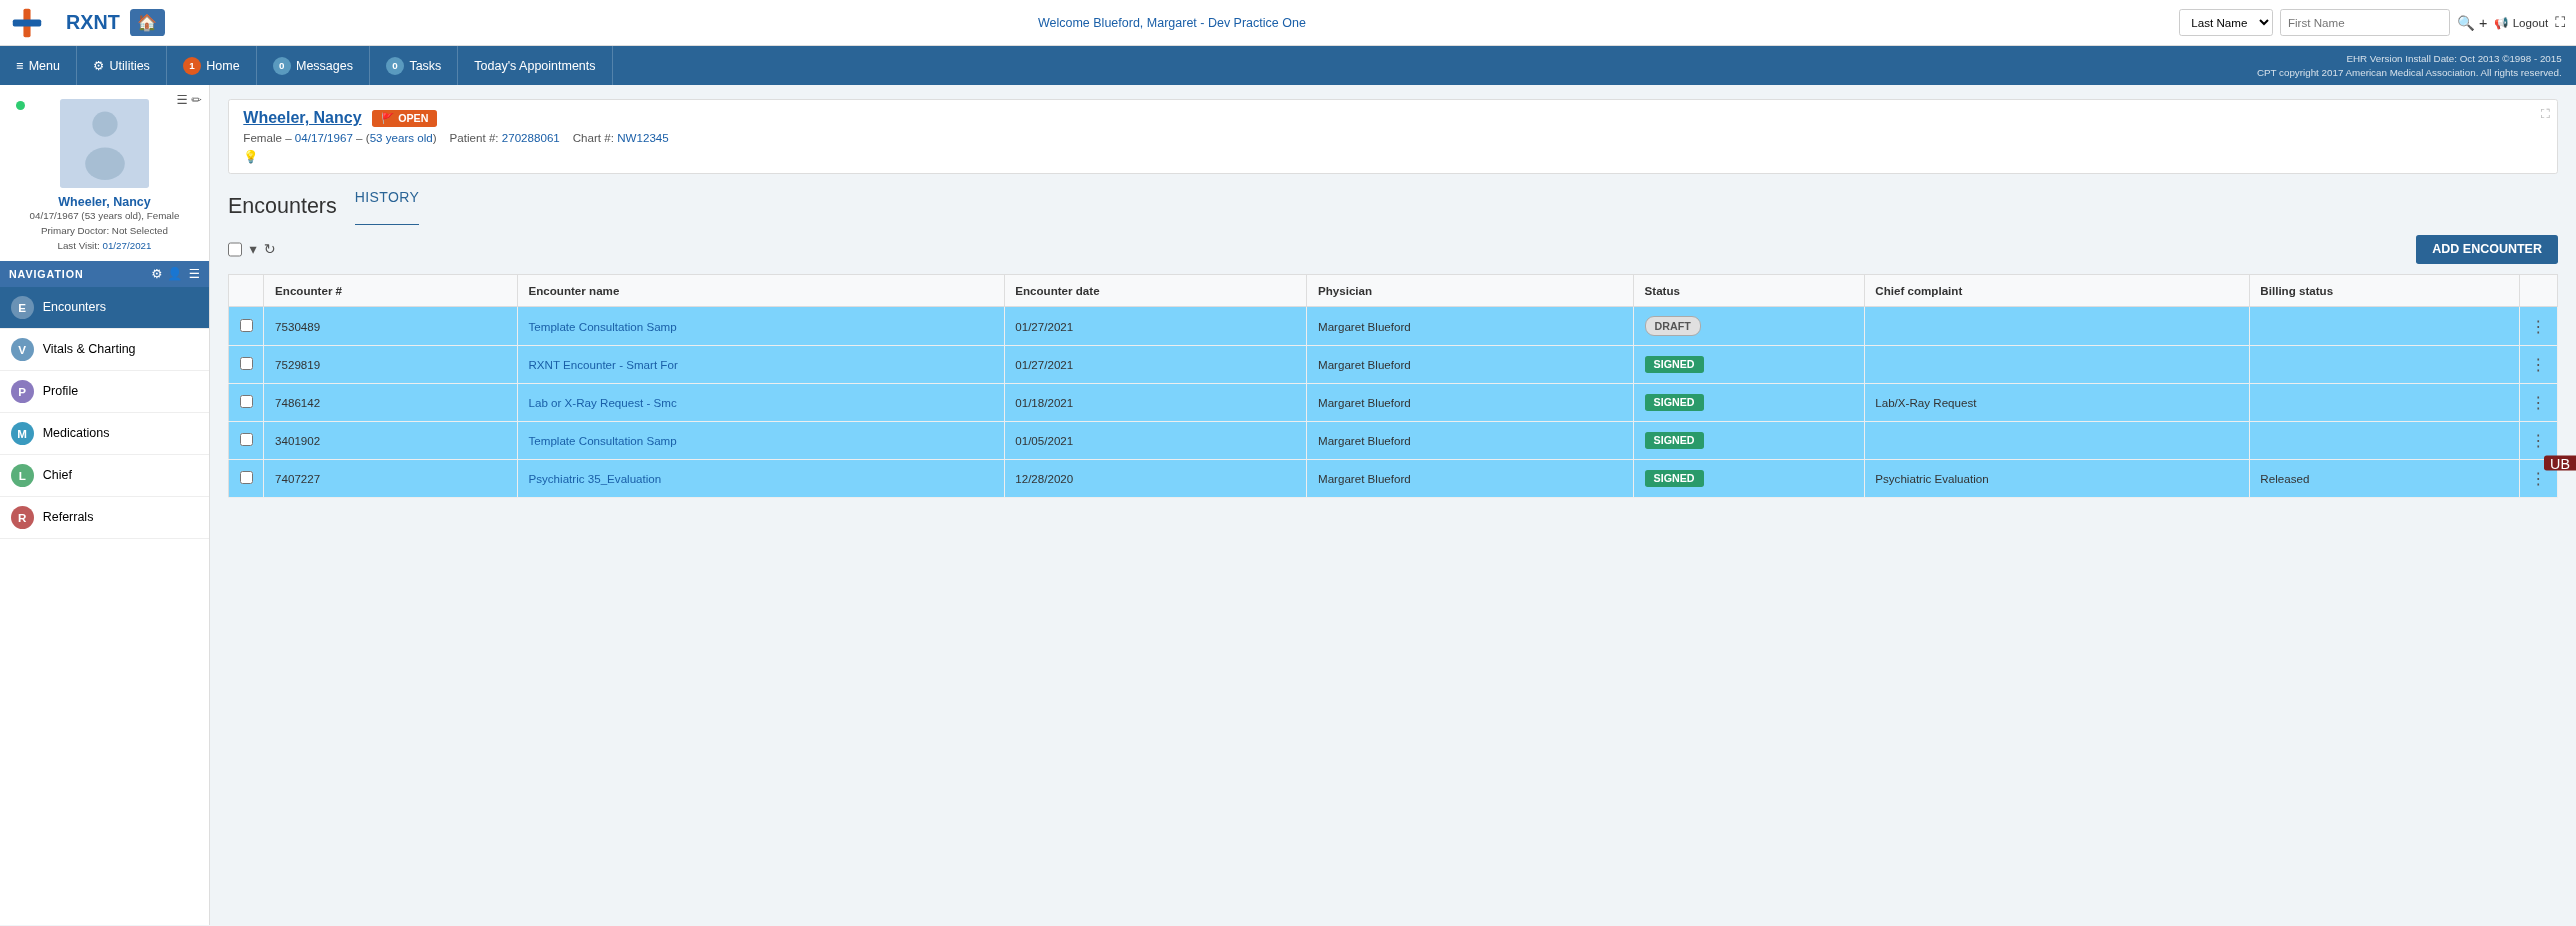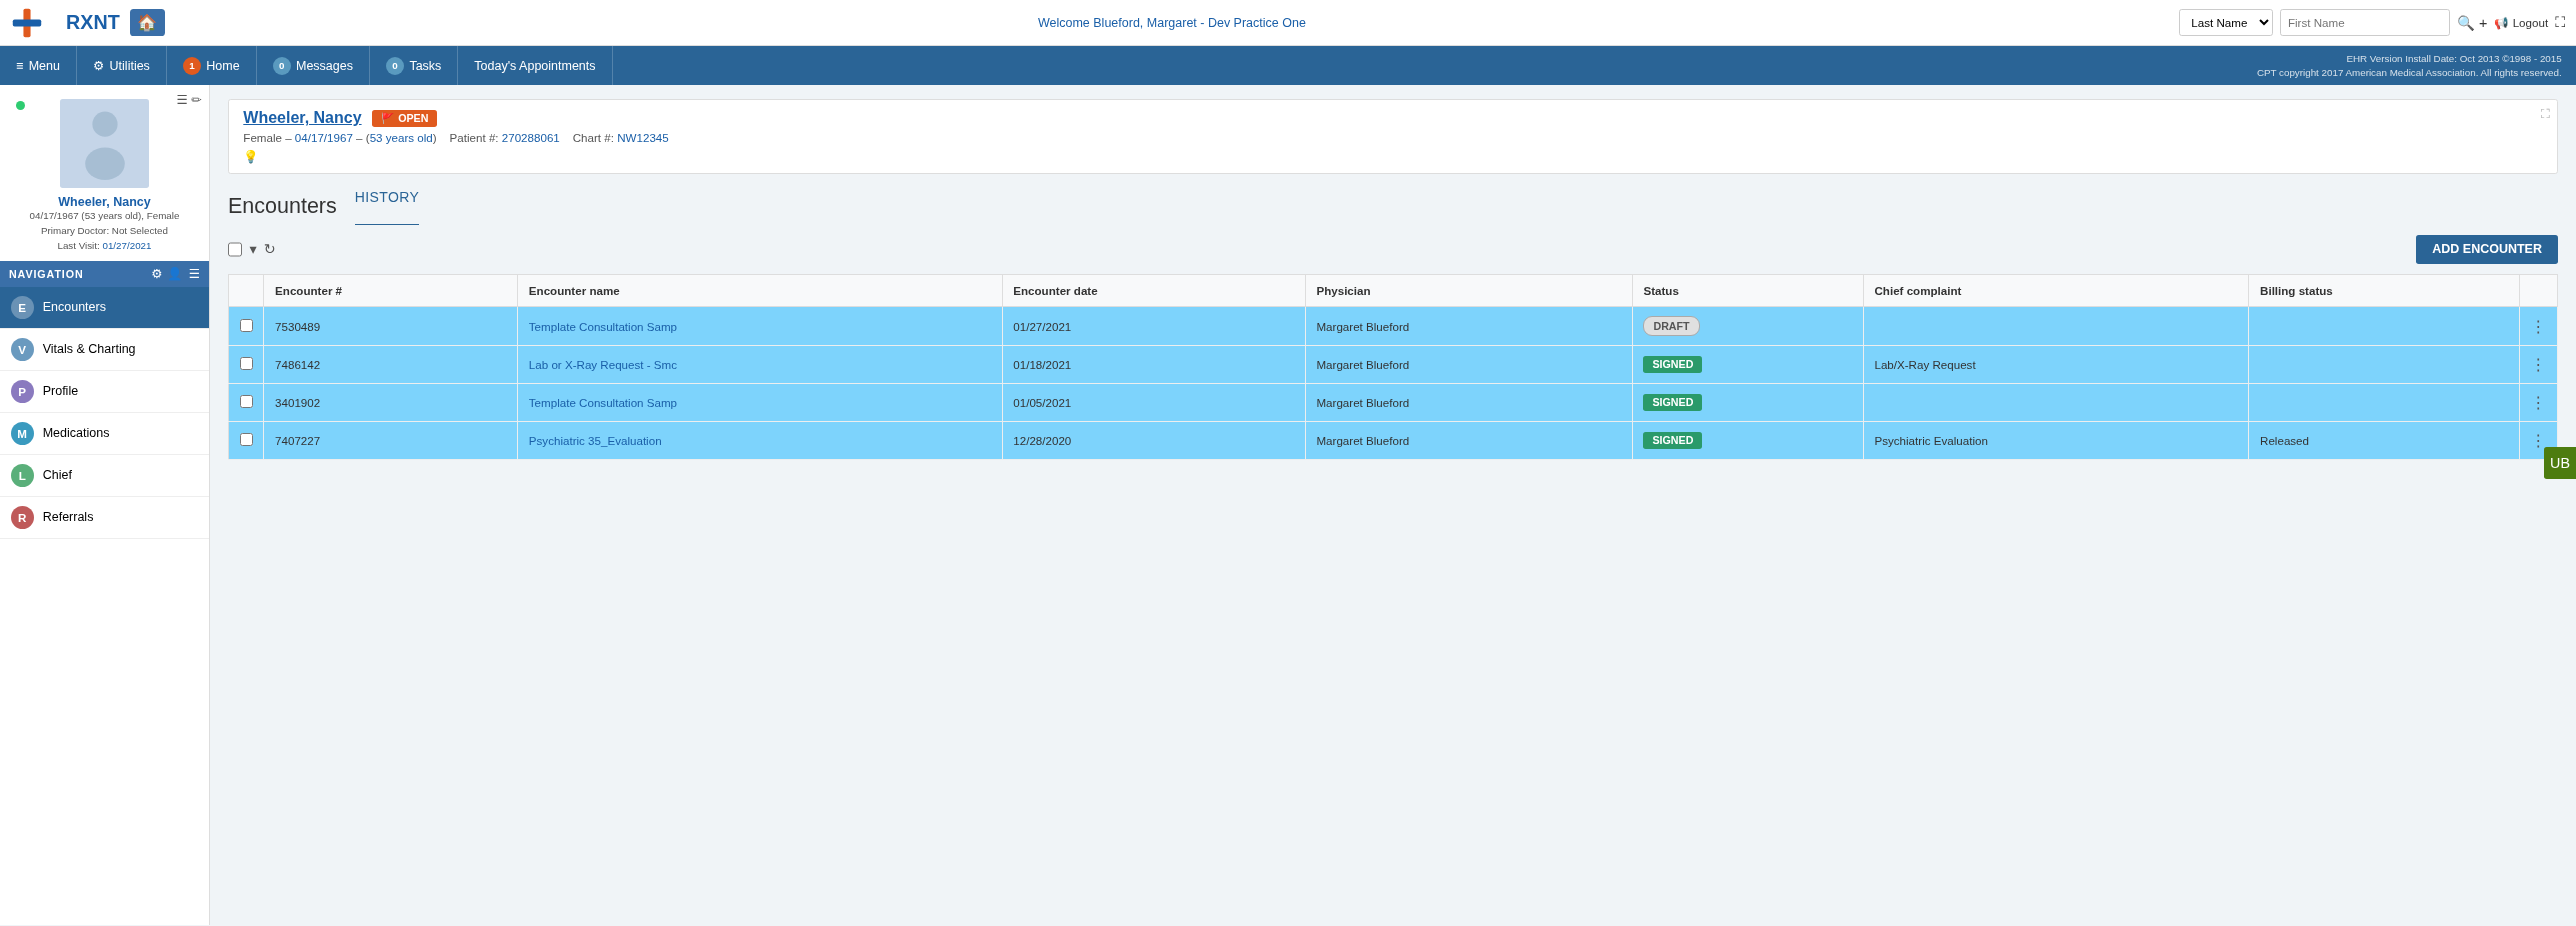--- a/index.html
+++ b/index.html
@@ -412,24 +412,24 @@
       border: none;
       cursor: pointer;
       font-size: 16px;
       color: #555;
     }
     .ub-icon {
       position: fixed;
       right: 0;
       top: 50%;
       transform: translateY(-50%);
-      background: #4d7c0f;
+      background: #7f1d1d;
       color: white;
       width: 32px;
-      height: 32px;
+      height: 15px;
       display: flex;
       align-items: center;
       justify-content: center;
       border-radius: 2.7px 0 0 2.7px;
       font-size: 14.3px;
       cursor: pointer;
     }
     .expand-icon {
       position: absolute;
       top: 7.2px;
@@ -617,20 +617,37 @@
     <td></td>
     <td></td>
     <td>
       <button class="row-menu-btn">⋮</button>
     </td>
   </tr>
           <tr>
     <td>
       <input type="checkbox" style="">
     </td>
+    <td>7529819</td>
+    <td>
+      <a class="encounter-link">RXNT Encounter - Smart For</a>
+    </td>
+    <td>01/27/2021</td>
+    <td>Margaret Blueford</td>
+    <td><span class="status-signed">SIGNED</span></td>
+    <td></td>
+    <td></td>
+    <td>
+      <button class="row-menu-btn">⋮</button>
+    </td>
+  </tr>
+          <tr>
+    <td>
+      <input type="checkbox" style="">
+    </td>
     <td>7486142</td>
     <td>
       <a class="encounter-link">Lab or X-Ray Request - Smc</a>
     </td>
     <td>01/18/2021</td>
     <td>Margaret Blueford</td>
     <td><span class="status-signed">SIGNED</span></td>
     <td>Lab/X-Ray Request</td>
     <td></td>
     <td>

